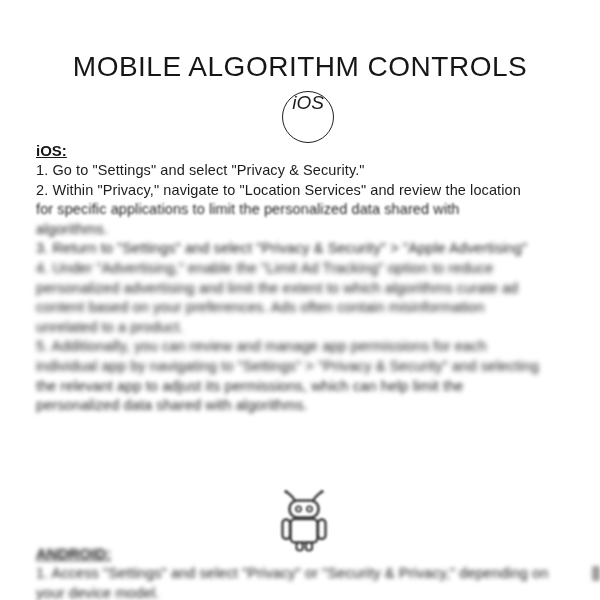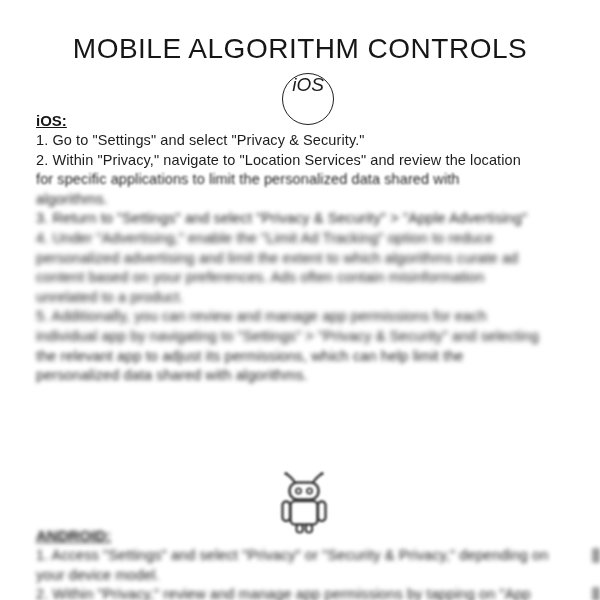--- a/index.html
+++ b/index.html
@@ -1,36 +1,36 @@
 <!DOCTYPE html>
 <html><head>
 <meta charset="utf-8">
 <style>
   html,body{margin:0;padding:0;}
   body{
     width:600px;height:600px;overflow:hidden;background:#ffffff;
     font-family:"Liberation Sans", sans-serif;color:#1d1d1d;
     position:relative;
   }
-  .page{position:absolute;inset:0;background:#fff;}
+  .page{position:absolute;inset:0;background:#fff;margin-top:18px;}
   .doc-title{
     position:absolute;top:14px;left:0;right:0;
     text-align:center;font-size:28px;font-weight:400;
     letter-spacing:0.5px;color:#161616;
   }
   .ios-badge{
     position:absolute;left:282px;top:73px;width:50px;height:50px;
     border:1.6px solid #1f1f1f;border-radius:50%;
     display:flex;align-items:flex-start;justify-content:center;
     font-size:19px;color:#1c1c1c;background:#fff;
     filter:blur(0.2px);
     font-style:italic;
   }
   .section{position:absolute;left:36px;}
-  .sec-ios{top:111px;}
+  .sec-ios{top:123px;}
   .sec-android{top:526px;}
   .sec-heading{
     font-size:15px;font-weight:bold;text-decoration:underline;
     line-height:20px;color:#161616;white-space:nowrap;
   }
   .ln{
     font-size:14.5px;line-height:19.6px;letter-spacing:0.1px;
     white-space:nowrap;color:#1d1d1d;
   }
   

